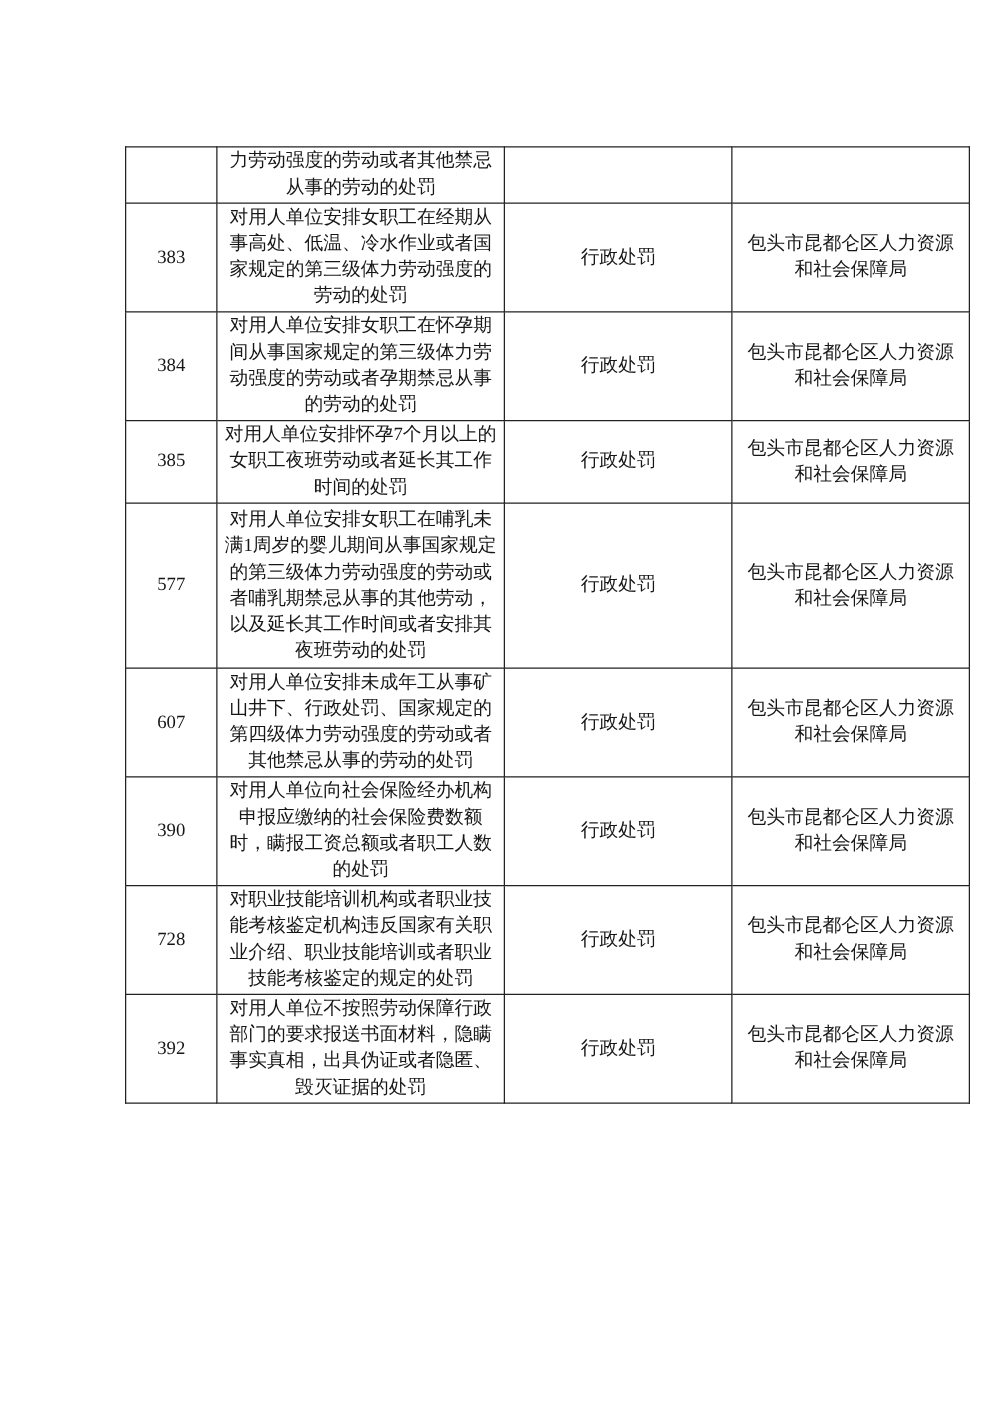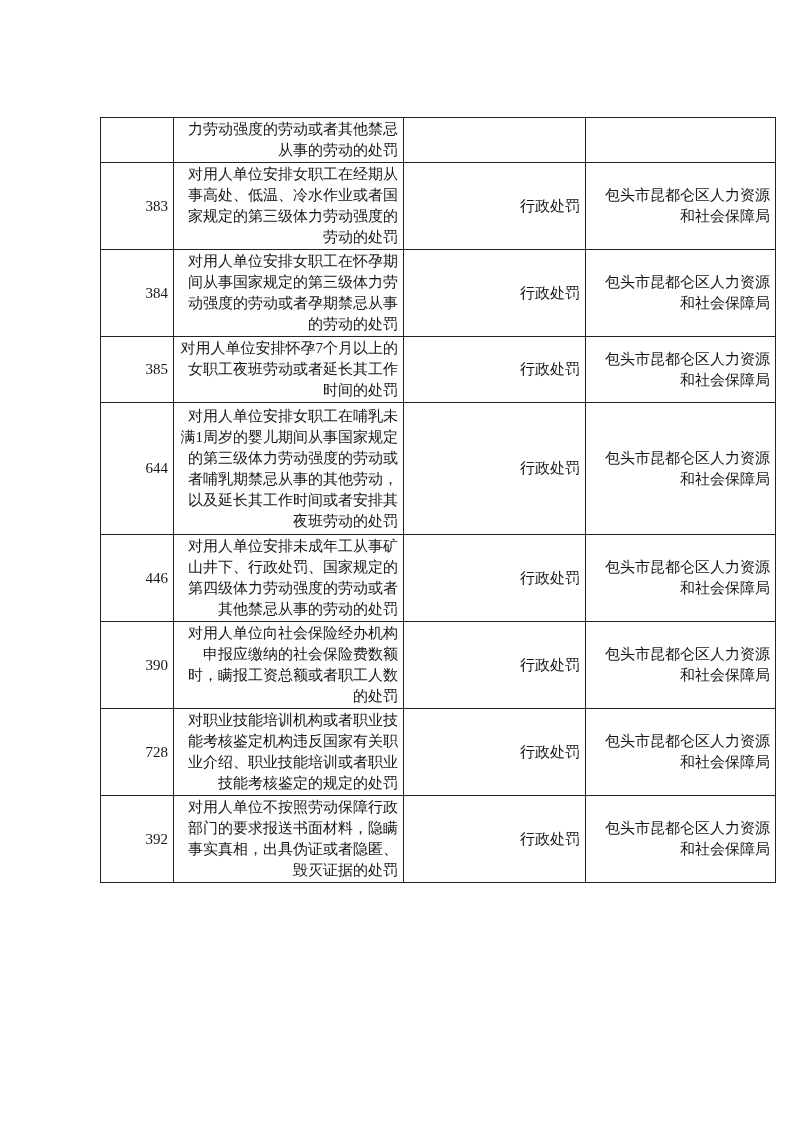--- a/index.html
+++ b/index.html
@@ -19,21 +19,21 @@
   table.doc-table {
     position: absolute;
     left: 100px;
     top: 117px;
     width: 675px;
     border-collapse: collapse;
     table-layout: fixed;
   }
   table.doc-table td {
     border: 1px solid #222222;
-    text-align: right;
+    text-align: center;
     vertical-align: middle;
     font-size: 15px;
     line-height: 21px;
     padding: 1px 5px;
     overflow: hidden;
   }
   td.c-no   { padding: 1px 2px; margin-left: 40px; }
   td.c-item { padding: 1px 6px; }
   td.c-type { padding: 1px 4px; }
   td.c-auth { padding: 1px 2px; }
@@ -68,27 +68,27 @@
         <td class="c-type">行政处罚</td>
         <td class="c-auth">包头市昆都仑区人力资源和社会保障局</td>
       </tr>
       <tr style="height:63px">
         <td class="c-no">385</td>
         <td class="c-item">对用人单位安排怀孕7个月以上的女职工夜班劳动或者延长其工作时间的处罚</td>
         <td class="c-type">行政处罚</td>
         <td class="c-auth">包头市昆都仑区人力资源和社会保障局</td>
       </tr>
       <tr style="height:132px">
-        <td class="c-no">644</td>
+        <td class="c-no">577</td>
         <td class="c-item">对用人单位安排女职工在哺乳未满1周岁的婴儿期间从事国家规定的第三级体力劳动强度的劳动或者哺乳期禁忌从事的其他劳动，以及延长其工作时间或者安排其夜班劳动的处罚</td>
         <td class="c-type">行政处罚</td>
         <td class="c-auth">包头市昆都仑区人力资源和社会保障局</td>
       </tr>
       <tr style="height:87px">
-        <td class="c-no">446</td>
+        <td class="c-no">607</td>
         <td class="c-item">对用人单位安排未成年工从事矿山井下、行政处罚、国家规定的第四级体力劳动强度的劳动或者其他禁忌从事的劳动的处罚</td>
         <td class="c-type">行政处罚</td>
         <td class="c-auth">包头市昆都仑区人力资源和社会保障局</td>
       </tr>
       <tr style="height:82px">
         <td class="c-no">390</td>
         <td class="c-item">对用人单位向社会保险经办机构申报应缴纳的社会保险费数额时，瞒报工资总额或者职工人数的处罚</td>
         <td class="c-type">行政处罚</td>
         <td class="c-auth">包头市昆都仑区人力资源和社会保障局</td>
       </tr>

